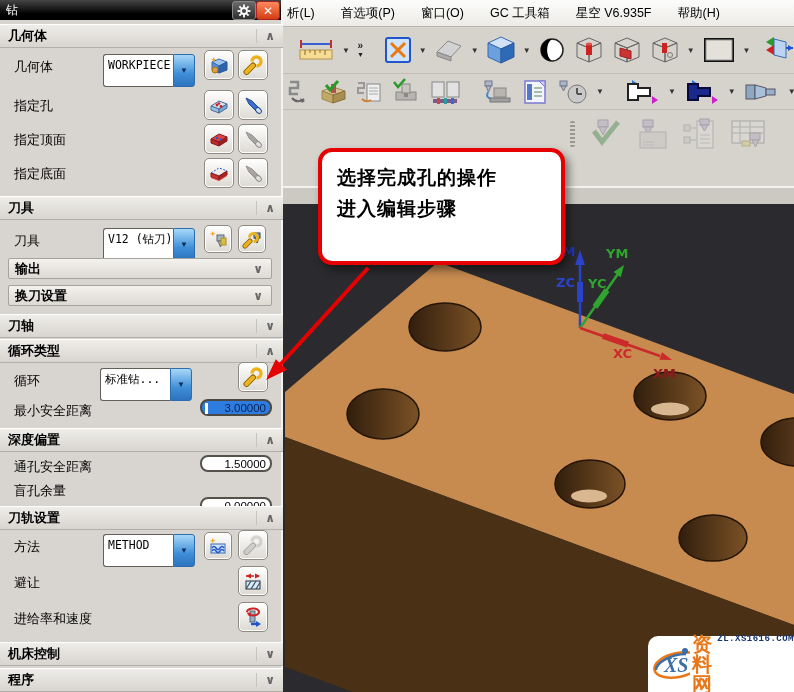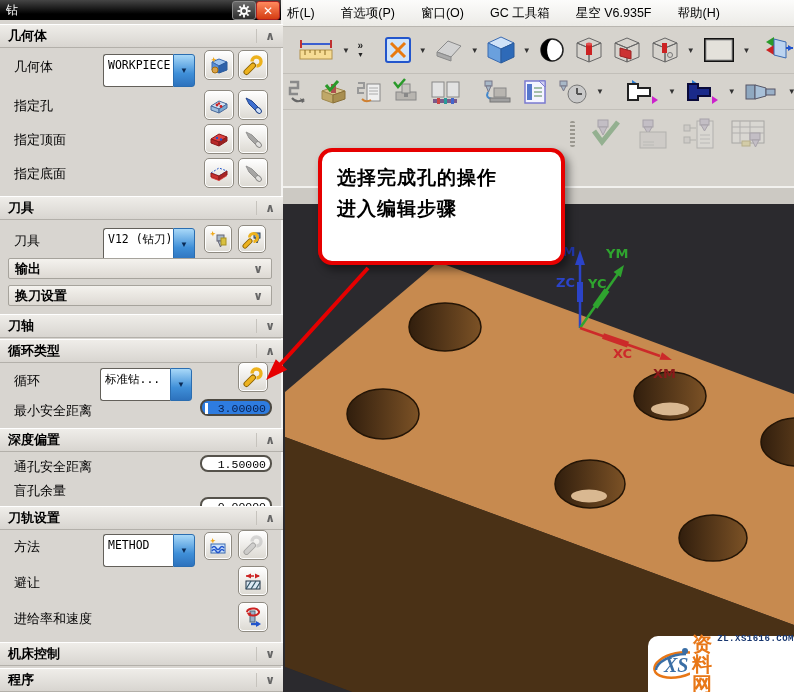--- a/index.html
+++ b/index.html
@@ -42,21 +42,21 @@
   .rowlbl{position:absolute;left:14px;white-space:nowrap;}
   .dd{position:absolute;height:33px;display:flex;}
   .dd .field{width:70px;background:#fff;border:1px solid #63605a;border-right:none;border-radius:3px 0 0 3px;
              font-family:"DejaVu Sans Mono",monospace;font-size:11.5px;padding:3px 0 0 4px;white-space:nowrap;overflow:hidden;box-sizing:border-box;}
   .dd .arr{width:22px;background:linear-gradient(#a8d8f8,#3f8fd8 60%,#2d72bd);border:1px solid #2a6db0;
            border-radius:0 3px 3px 0;display:flex;align-items:center;justify-content:center;color:#092a55;font-size:8px;box-sizing:border-box;}
   .pbtn{position:absolute;width:28px;height:28px;border:1px solid #8f8b82;border-radius:5px;
         background:linear-gradient(#ffffff,#dcd9d2);box-shadow:inset 0 0 0 1px #fff;
         display:flex;align-items:center;justify-content:center;}
   .numin{position:absolute;width:72px;height:17px;background:#fff;border:2px solid #55524b;border-radius:8px;
-         font-family:Liberation Mono, monospace;font-size:11.5px;text-align:right;padding:1px 4px 12px 0;box-sizing:border-box;}
+         font-family:Liberation Sans, sans-serif;font-size:11.5px;text-align:right;padding:1px 4px 12px 0;box-sizing:border-box;}
   .numsel{background:#2e7ce0;color:#082050;border-color:#4b4841;}
   .caret{position:absolute;left:3px;top:2px;width:3px;height:11px;background:#fff;}
   
   .note{left:318px;top:148px;width:247px;height:117px;background:#fff;border:4px solid #e60000;border-radius:14px;
         box-shadow:4px 5px 9px rgba(0,0,0,.45);z-index:15;box-sizing:border-box;
         padding:10px 0 0 15px;font-size:19px;font-weight:600;letter-spacing:1px;line-height:31px;color:#000;}
   .arrowlay{left:0;top:0;width:794px;height:692px;z-index:20;pointer-events:none;}
   
   .wm{right:0;bottom:0;width:146px;height:56px;background:#fff;border-radius:10px 2px 0 0;z-index:30;
       display:flex;align-items:center;padding-left:4px;box-sizing:border-box;}

